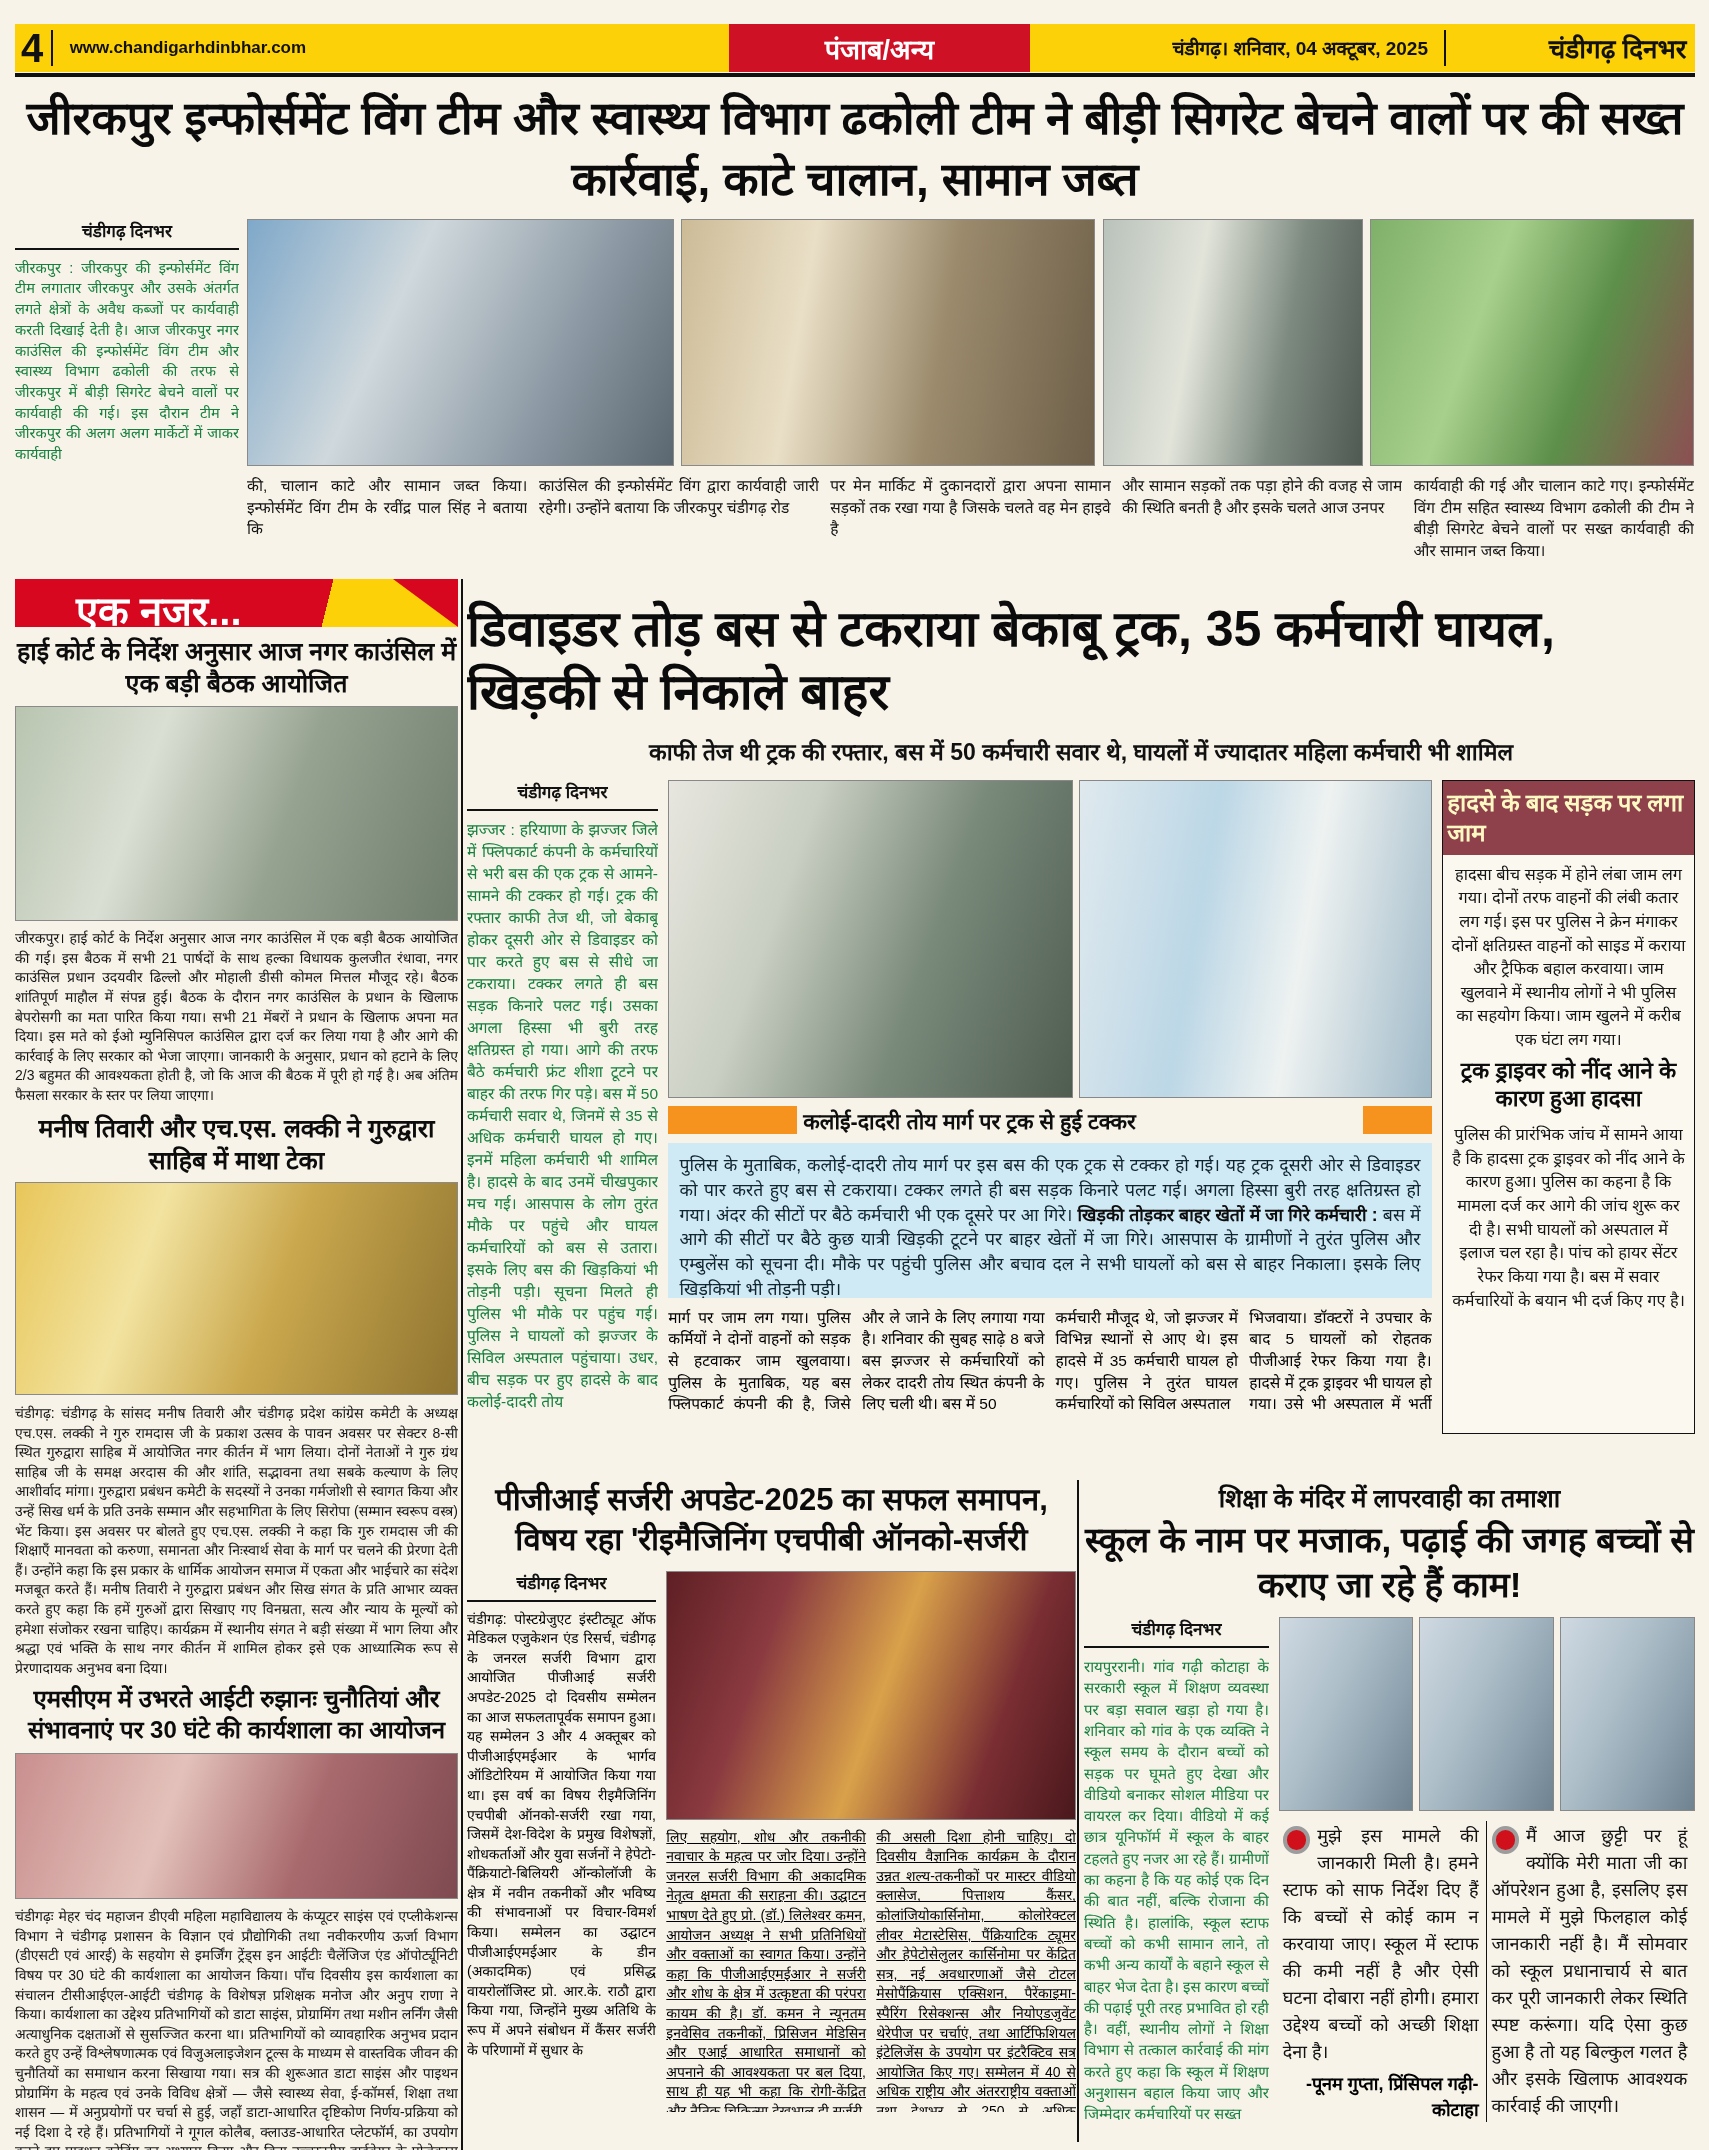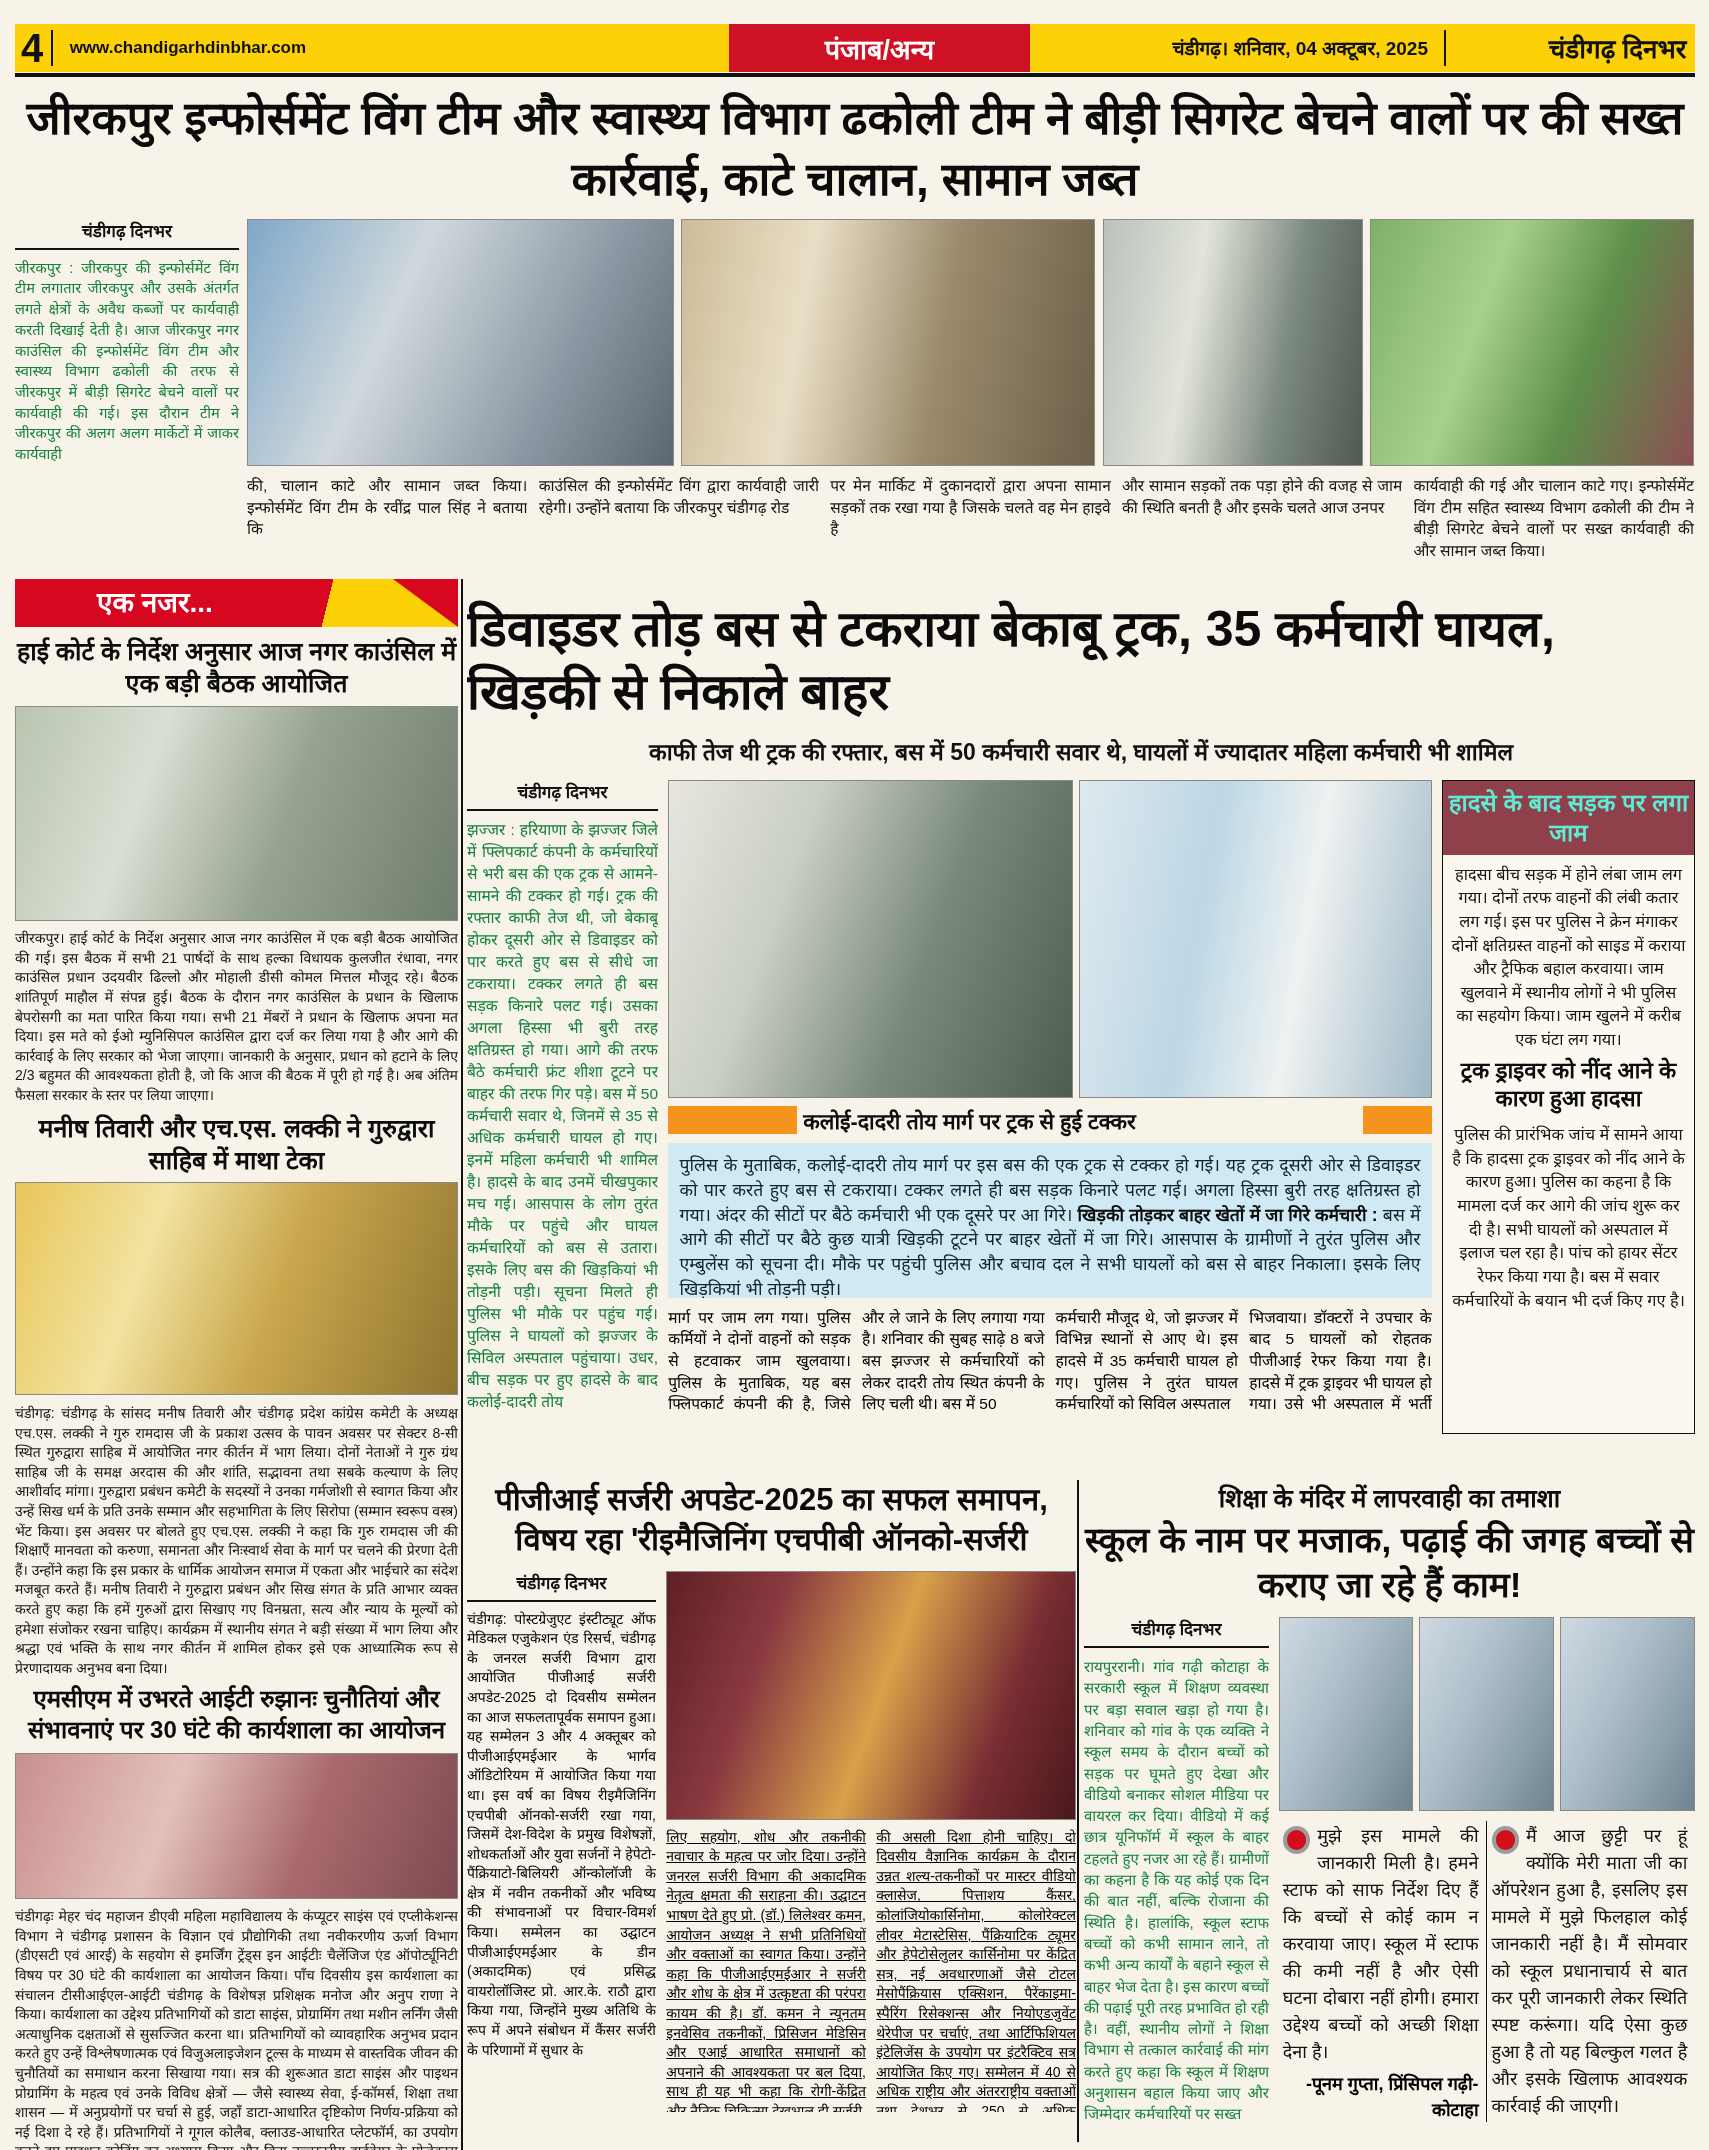--- a/index.html
+++ b/index.html
@@ -28,21 +28,21 @@
   .ph-shop{background:linear-gradient(100deg,#cdbb97,#e9dfc6 30%,#9b8a6c 62%,#6d5f49);}
   .ph-shop2{background:linear-gradient(100deg,#b9c2bb,#e2e4da 35%,#7d8a80 68%,#4f5a52);}
   .ph-goods{background:linear-gradient(110deg,#7fb069,#a7d08c 35%,#5d8f4a 65%,#8c4f52);}
   .top-under{position:absolute;left:247px;top:475px;width:1447px;height:97px;display:flex;gap:11.2px;}
   .top-under .c{flex:1;font-size:15.5px;line-height:1.4;text-align:justify;color:#151515;overflow:hidden;}
   
   .vdiv{position:absolute;background:#111;}
   .leftcol{position:absolute;left:15px;top:579px;width:443px;height:2022px;overflow:hidden;}
   .banner{position:relative;height:48px;background:linear-gradient(104deg,#d6071f 0 70%,#fdd108 70%);margin-bottom:7.7px;}
   .banner:after{content:"";position:absolute;right:0;top:0;border-top:48px solid #d6071f;border-left:65px solid transparent;}
-  .banner span{position:absolute;left:82px;top:3.4px;color:#fff;font-size:28px;font-weight:700;}
+  .banner span{position:absolute;left:61px;top:3.4px;color:#fff;font-size:40px;font-weight:700;}
   .lh{font-size:25px;line-height:1.28;font-weight:700;text-align:center;color:#0c0c0c;margin:3.4px 0 6.9px;}
   .lh.small{font-size:24px;}
   .lph{width:100%;border:0.4px solid #8a8a8a;margin-bottom:8.6px;}
   .ph-council{height:215px;background:linear-gradient(110deg,#b8c4b0,#dadfd3 30%,#97a391 60%,#6f7d6d);}
   .ph-gurudwara{height:213px;background:linear-gradient(110deg,#e8c65a,#f2e3a0 30%,#caa84e 58%,#8f7430);}
   .ph-mcm{height:146px;background:linear-gradient(110deg,#c98f8f,#e3c1ba 35%,#a96a6e 65%,#7e4a50);}
   .lbody{font-size:14px;line-height:1.4;text-align:justify;color:#151515;margin-bottom:6px;}
   
   .truck{position:absolute;left:467px;top:598px;width:1228px;height:869px;overflow:hidden;}
   .truck .head{font-size:50px;line-height:1.26;font-weight:700;text-align:left;color:#0b0b0b;}
@@ -55,21 +55,21 @@
   .ph-ward{flex:1;background:linear-gradient(100deg,#dfe9ee,#bcd7e6 35%,#eef2f1 62%,#9fb9c8);border:0.4px solid #888;}
   .cap-row{display:flex;align-items:center;gap:6px;margin-top:6px;height:32px;}
   .orange{background:#f6921e;height:27.5px;}
   .cap-row .o1{width:129px;}
   .cap-row .o2{width:69px;margin-left:auto;}
   .cap-row .cap{font-size:21.5px;font-weight:700;color:#0d0d0d;white-space:nowrap;}
   .bluebox{background:#cfe9f5;margin-top:6.9px;padding:9.5px 11.2px;font-size:17.6px;line-height:1.42;text-align:justify;color:#10242e;height:155px;overflow:hidden;}
   .truck .under{display:flex;gap:11.2px;margin-top:8.6px;height:108px;overflow:hidden;}
   .truck .under .c{flex:1;font-size:15.5px;line-height:1.4;text-align:justify;}
   .sidebar{width:253px;flex:none;border:1.7px solid #111;height:654px;background:#fbf8ef;overflow:hidden;}
-  .sidebar .tit{background:#8e414b;color:#5eead4;font-size:24px;line-height:1.25;font-weight:700;text-align:center;padding:6.9px 4.3px;}
+  .sidebar .tit{background:#8e414b;color:#fef9c3;font-size:24px;line-height:1.25;font-weight:700;padding:6.9px 4.3px;font-family:Liberation Serif, serif;}
   .sidebar .b{padding:7.7px 8.6px 2.6px;font-size:16.3px;line-height:1.45;text-align:center;color:#151515;}
   .sidebar .sh{font-size:22.4px;font-weight:700;text-align:center;line-height:1.25;padding:2.6px 5.2px;color:#0c0c0c;}
   
   .pgi{position:absolute;left:467px;top:1480px;width:609px;height:671px;overflow:hidden;}
   .pgi .head{font-size:31px;line-height:1.3;font-weight:700;text-align:center;color:#0b0b0b;}
   .pgi .row{display:flex;gap:10.3px;margin-top:10.3px;}
   .pgi .c1{width:189px;flex:none;}
   .pgi .rt{flex:1;}
   .ph-audit{height:249px;background:linear-gradient(110deg,#5e1f24,#8a3a40 25%,#d9a14a 52%,#7a2e33 78%,#4a181c);border:0.4px solid #888;}
   .pgi .two{display:flex;gap:10.3px;margin-top:7.7px;height:284px;overflow:hidden;text-decoration:underline;}

